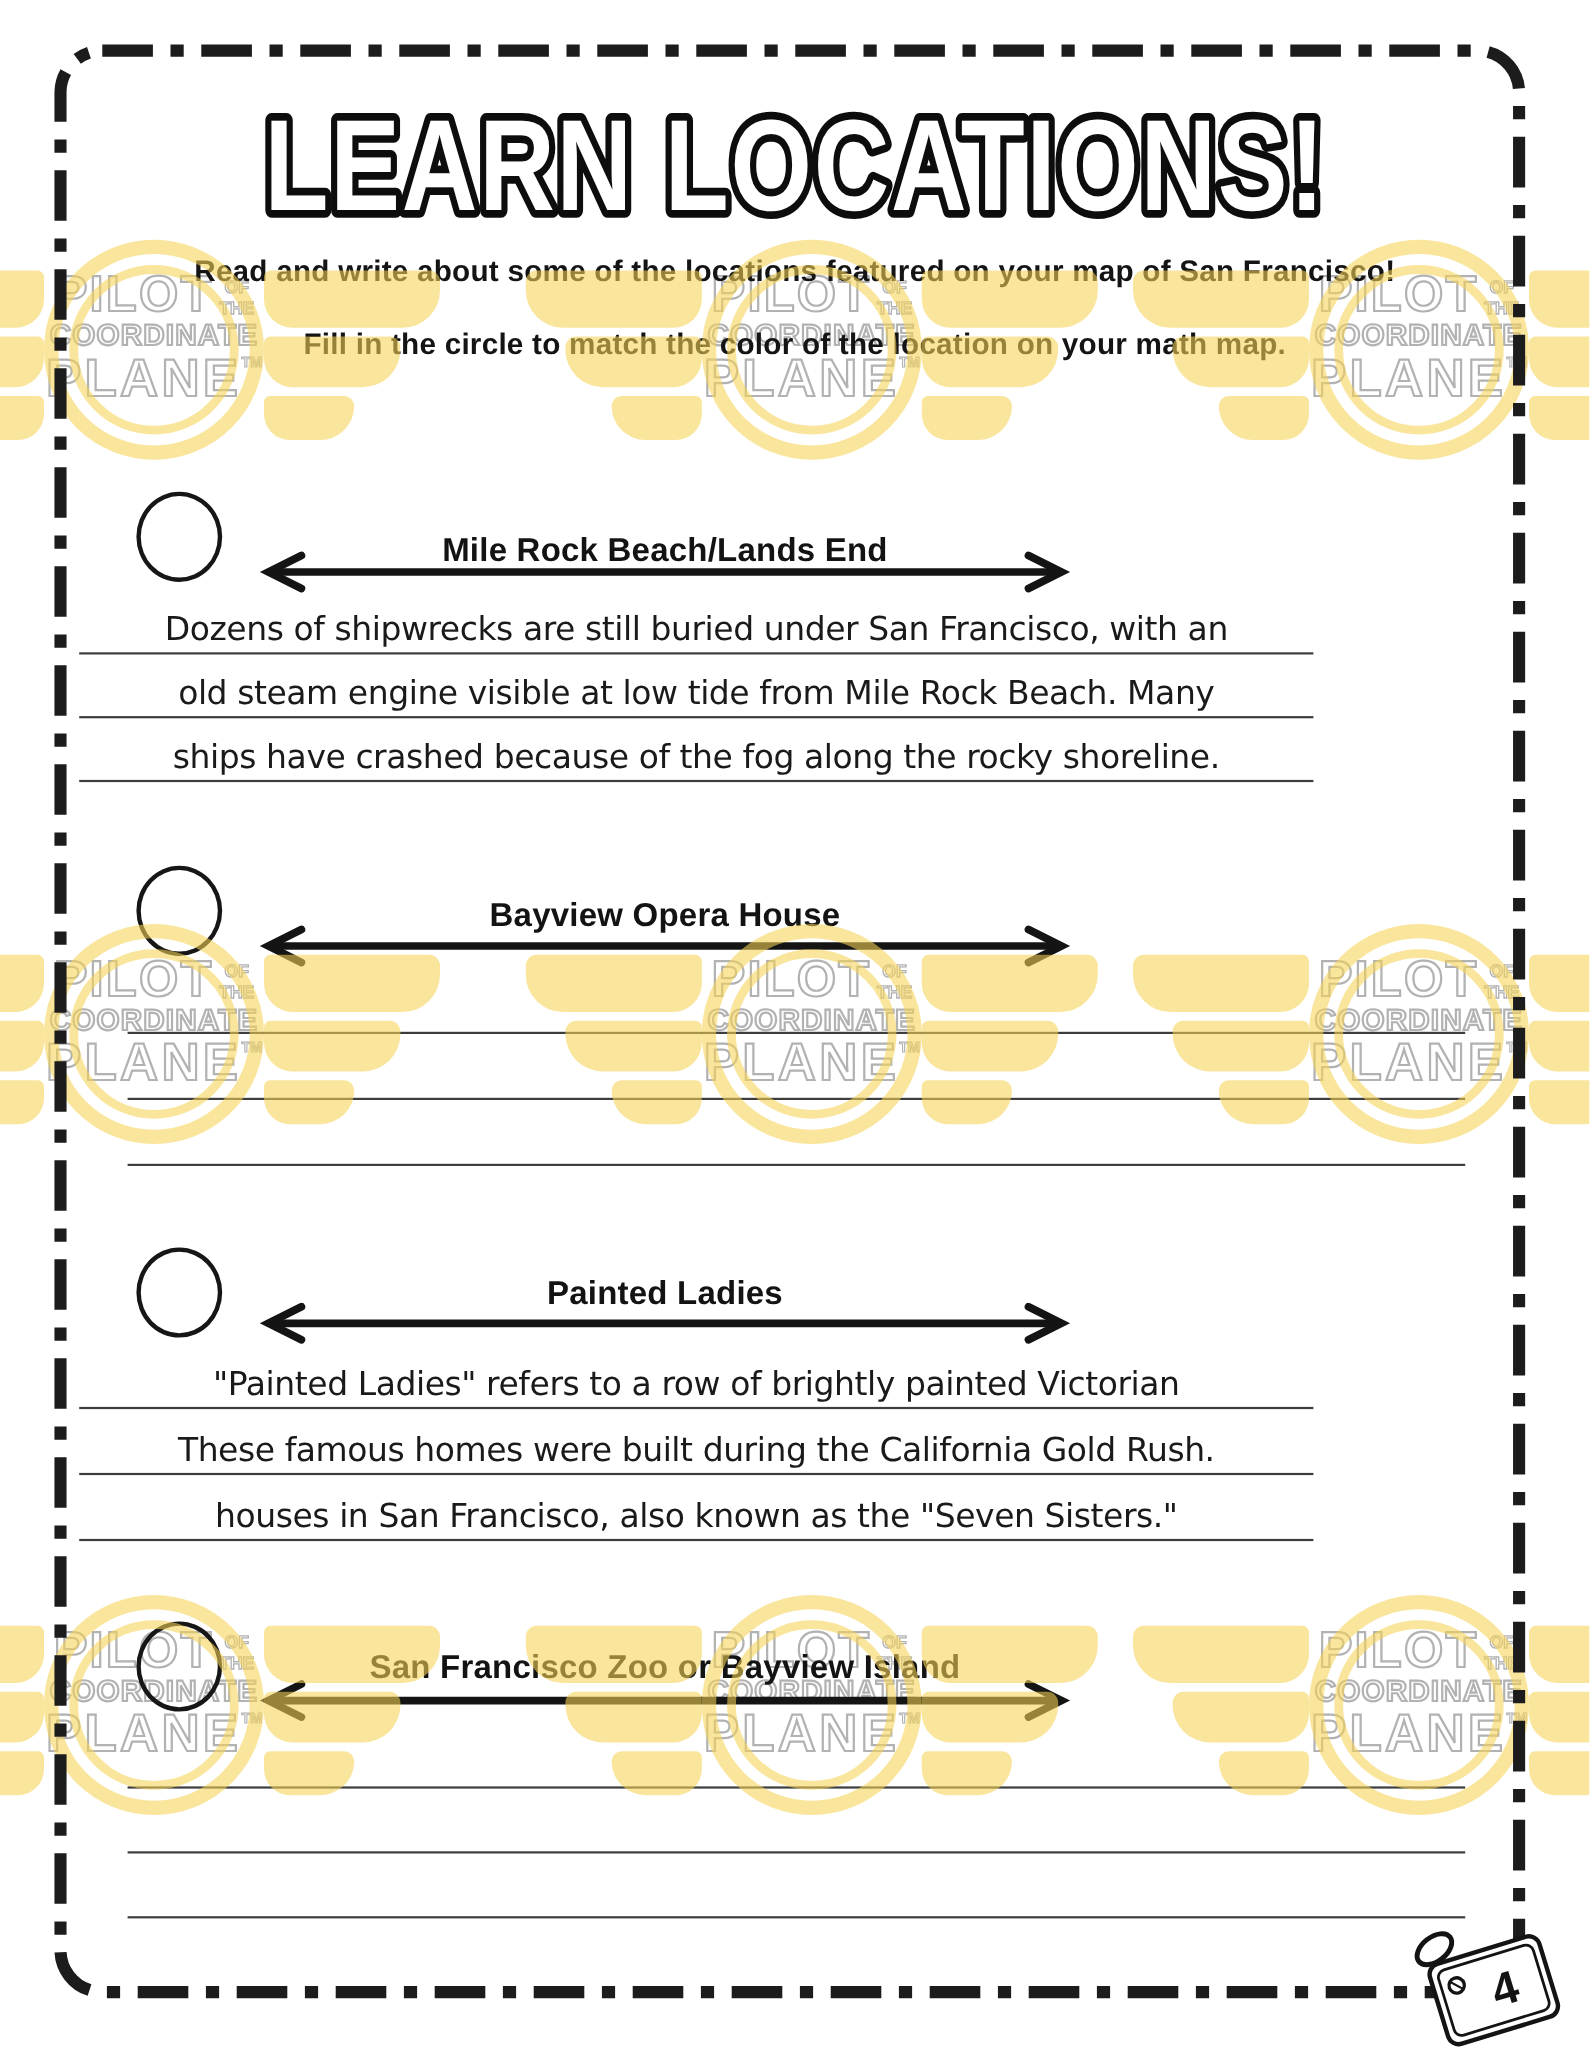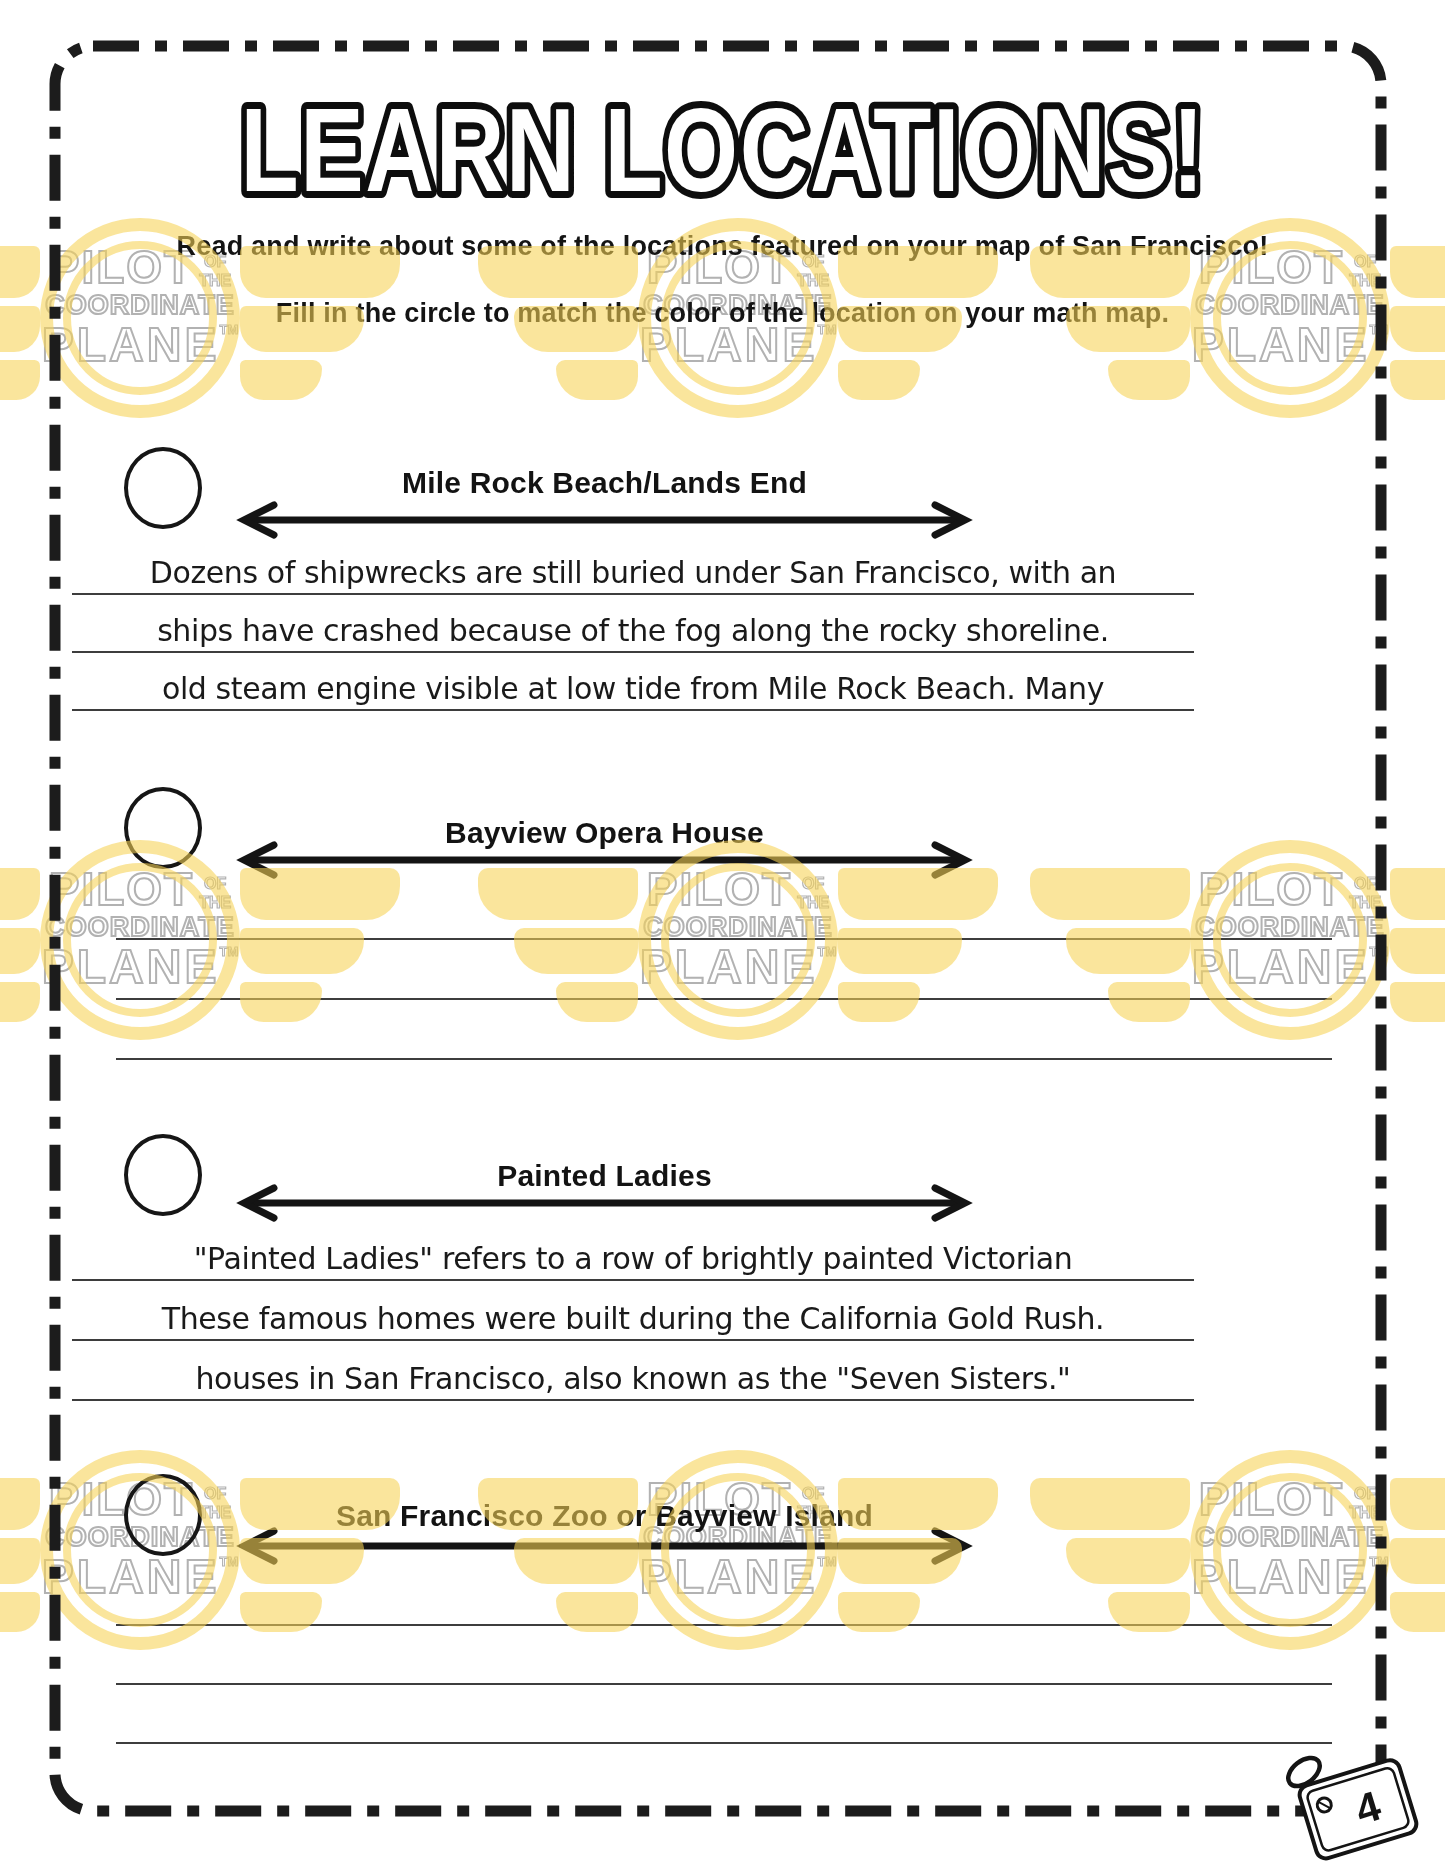--- a/index.html
+++ b/index.html
@@ -196,30 +196,30 @@
   <div id="content">
 
     <svg class="title-svg" viewBox="0 0 1445 130">
       <text x="723" y="103" text-anchor="middle" font-family="Liberation Sans, sans-serif" font-weight="bold" font-size="118" fill="#ffffff" stroke="#0d0d0d" stroke-width="14" paint-order="stroke" stroke-linejoin="round" letter-spacing="2" textLength="965" lengthAdjust="spacingAndGlyphs">LEARN LOCATIONS!</text>
     </svg>
 
     <div class="instr" style="top:231px">Read and write about some of the locations featured on your map of San Francisco!</div>
     <div class="instr" style="top:298px">Fill in the circle to match the color of the location on your math map.</div>
 
     <div class="circle" style="top:447px"></div>
-    <div class="sec-heading" style="top:466px">Mile Rock Beach/Lands End</div>
+    <div class="sec-heading" style="top:484px">Mile Rock Beach/Lands End</div>
     <svg class="arrow" style="top:501px" viewBox="0 0 745 38">
       <path d="M14 19 H731" stroke="#141414" stroke-width="7" fill="none"></path>
       <path d="M42 4 L12 19 L42 34" stroke="#141414" stroke-width="7" fill="none" stroke-linecap="round"></path>
       <path d="M703 4 L733 19 L703 34" stroke="#141414" stroke-width="7" fill="none" stroke-linecap="round"></path>
     </svg>
     <div class="write-block rows-58" style="top:537px;left:72px;width:1122px">
       <div class="write-row">Dozens of shipwrecks are still buried under San Francisco, with an</div>
+      <div class="write-row">old steam engine visible at low tide from Mile Rock Beach. Many</div>
       <div class="write-row">ships have crashed because of the fog along the rocky shoreline.</div>
-      <div class="write-row">old steam engine visible at low tide from Mile Rock Beach. Many</div>
     </div>
 
     <div class="circle" style="top:787px"></div>
     <div class="sec-heading" style="top:816px">Bayview Opera House</div>
     <svg class="arrow" style="top:841px" viewBox="0 0 745 38">
       <path d="M14 19 H731" stroke="#141414" stroke-width="7" fill="none"></path>
       <path d="M42 4 L12 19 L42 34" stroke="#141414" stroke-width="7" fill="none" stroke-linecap="round"></path>
       <path d="M703 4 L733 19 L703 34" stroke="#141414" stroke-width="7" fill="none" stroke-linecap="round"></path>
     </svg>
     <div class="write-block rows-60" style="top:880px;left:116px;width:1216px">

